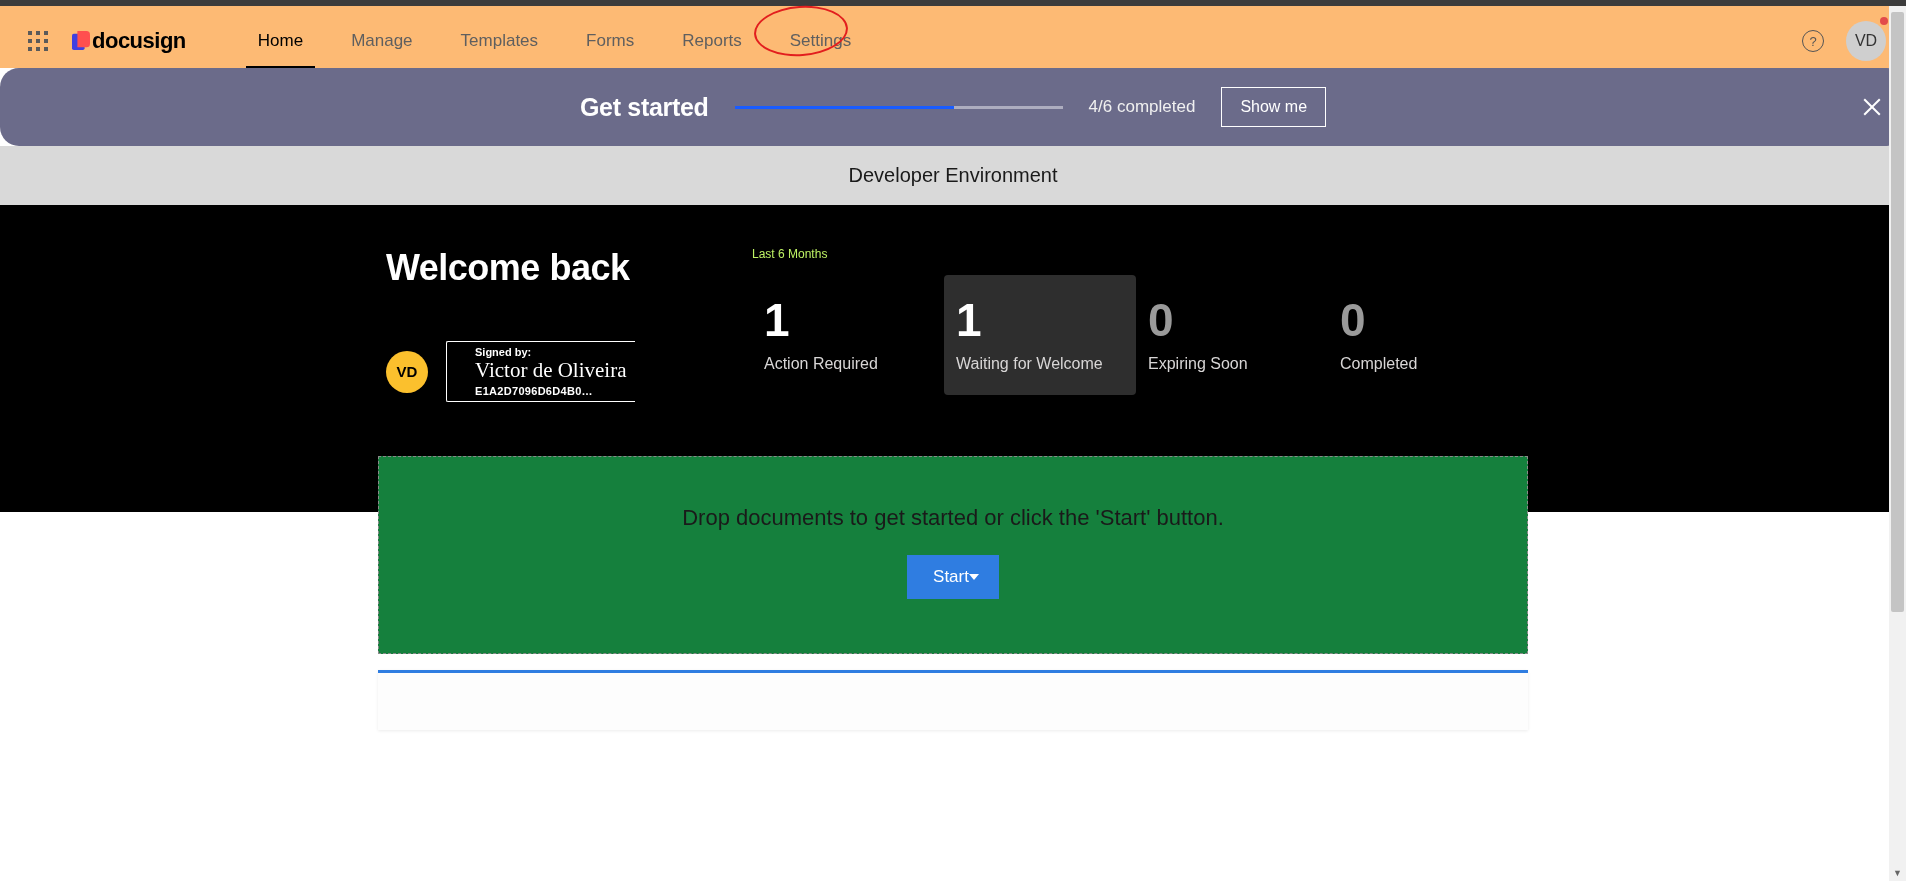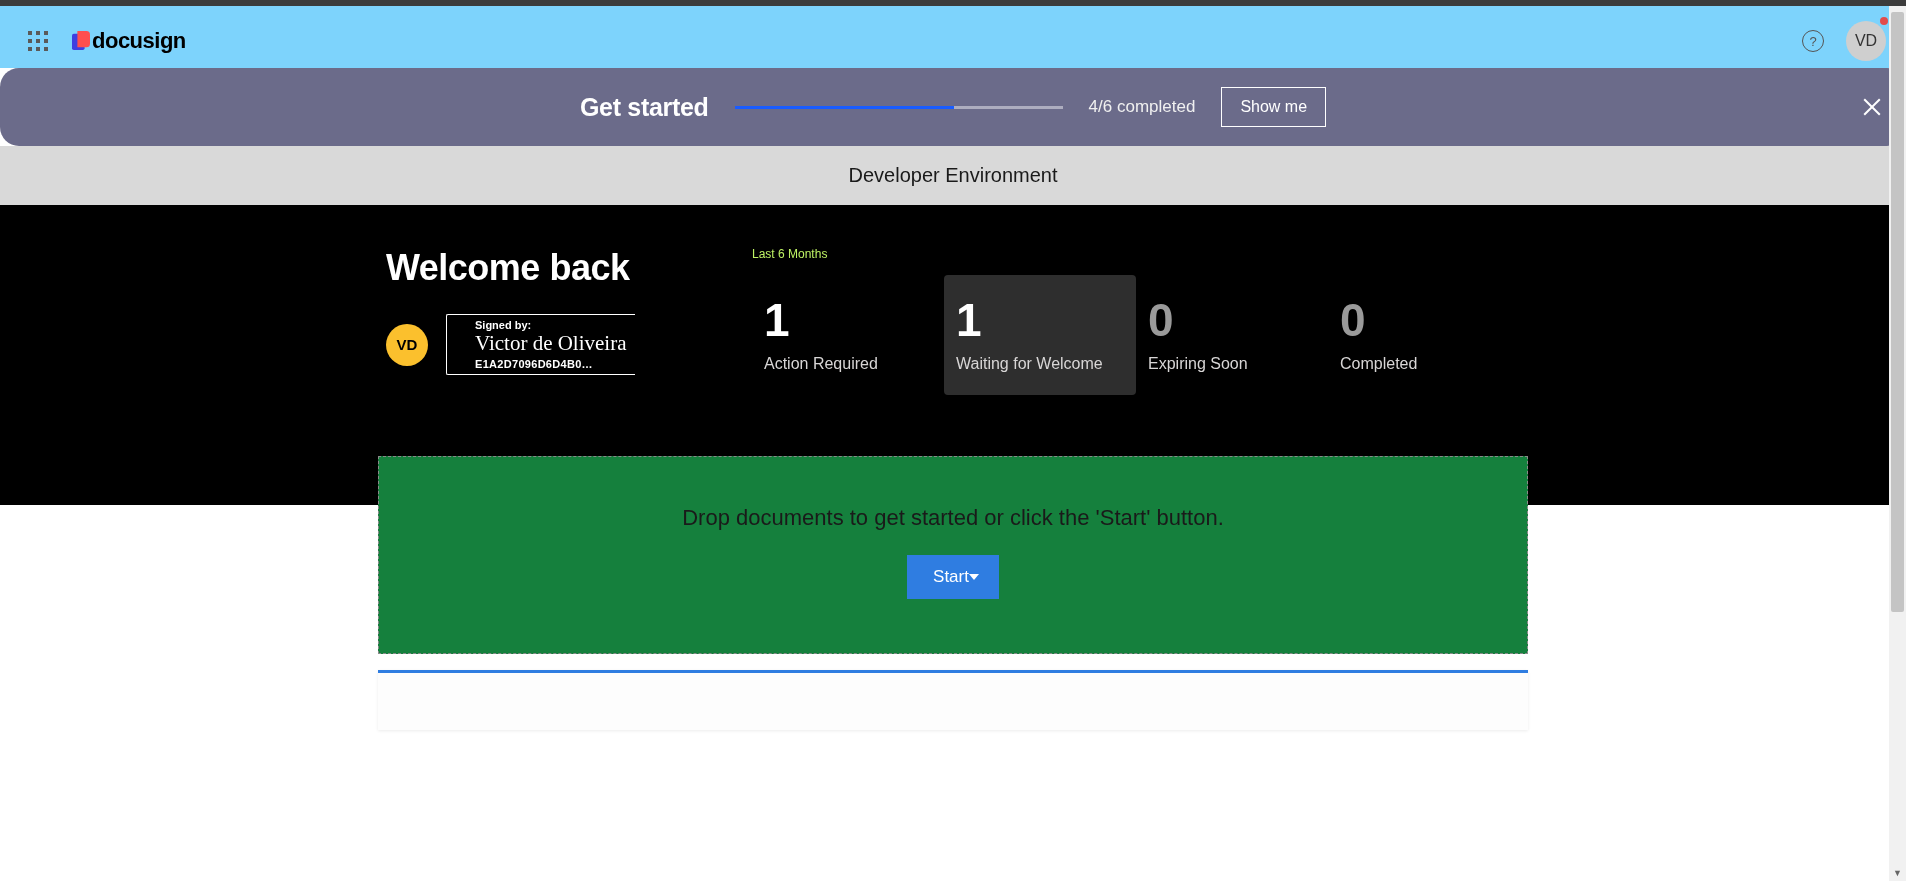--- a/index.html
+++ b/index.html
@@ -19,21 +19,21 @@
     background:#fff;
     color:#1a1a1a;
     width:1906px;
     height:881px;
     overflow:hidden;
     position:relative;
   }
   .chrome-bar{height:6px;background:#3c3c3c;width:100%;}
   
   .topnav{
-    display:flex;align-items:center;height:62px;background:#7dd3fc;
+    display:flex;align-items:center;height:62px;background:#fdba74;
     padding:8px 20px 0 28px;position:relative;
   }
   .waffle{
     width:20px;height:20px;display:grid;grid-template-columns:repeat(3,4px);
     grid-template-rows:repeat(3,4px);gap:4px;margin-right:24px;cursor:pointer;
   }
   .waffle span{background:#5a5a5a;width:4px;height:4px;}
   .logo{display:flex;align-items:center;gap:2px;margin-right:48px;cursor:pointer;}
   .logo-mark{width:18px;height:20px;position:relative;}
   .logo-text{font-size:22px;font-weight:700;letter-spacing:-.5px;color:#000;}
@@ -97,21 +97,21 @@
     font-size:20px;color:#1a1a1a;
   }
   
   .hero{
     background:#000;color:#fff;position:relative;padding:42px 0 110px 0;
   }
   .hero-inner{
     max-width:1150px;margin:0 auto;display:flex;align-items:flex-start;gap:56px;
     padding:0 8px;
   }
-  .welcome-col{display:flex;flex-direction:column;gap:25px;min-width:310px;}
+  .welcome-col{display:flex;flex-direction:column;gap:52px;min-width:310px;}
   .welcome-title{font-size:36px;font-weight:600;letter-spacing:-.5px;}
   .sig-block{display:flex;align-items:center;gap:18px;}
   .sig-avatar{
     width:42px;height:42px;border-radius:50%;background:var(--ds-yellow);
     display:flex;align-items:center;justify-content:center;color:#000;
     font-size:15px;font-weight:600;
   }
   .sig-frame{
     border-left:1.5px solid #fff;border-top:1.5px solid #fff;border-bottom:1.5px solid #fff;
     padding:4px 8px 4px 28px;position:relative; border-radius: 2px 0 0 2px;
@@ -187,20 +187,41 @@
   <div class="logo">
     <span class="logo-mark">
       <svg viewBox="0 0 20 22" width="18" height="20">
         <rect x="0" y="3" width="14" height="18" rx="2" fill="#3f3fe0"></rect>
         <path d="M6 0 h10 a4 4 0 0 1 4 4 v10 a4 4 0 0 1 -4 4 h-10 z" fill="#ff4f4f"></path>
       </svg>
     </span>
     <span class="logo-text">docusign</span>
   </div>
 
+  <div class="navlinks">
+    <div class="navlink active">
+        <span>Home</span>
+      </div>
+    <div class="navlink">
+        <span>Manage</span>
+      </div>
+    <div class="navlink">
+        <span>Templates</span>
+      </div>
+    <div class="navlink">
+        <span>Forms</span>
+      </div>
+    <div class="navlink">
+        <span>Reports</span>
+      </div>
+    <div class="navlink" id="nav-settings" style="position:relative;">
+      <span>Settings</span>
+      <span class="settings-circle" style="left:-12px;top:-8px;"></span>
+    </div>
+  </div>
 
   <div class="nav-right">
     <div class="help-icon">?</div>
     <div class="avatar-wrap">
       <span class="notif-dot"></span>
       <div class="avatar">
         <span>VD</span>
       </div>
     </div>
   </div>

